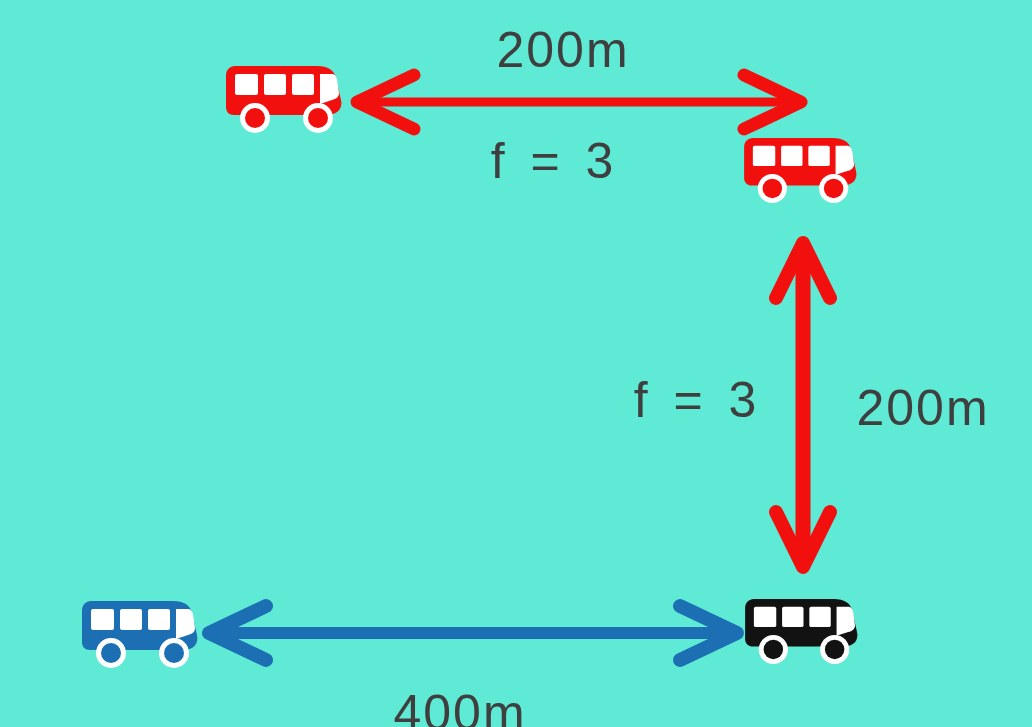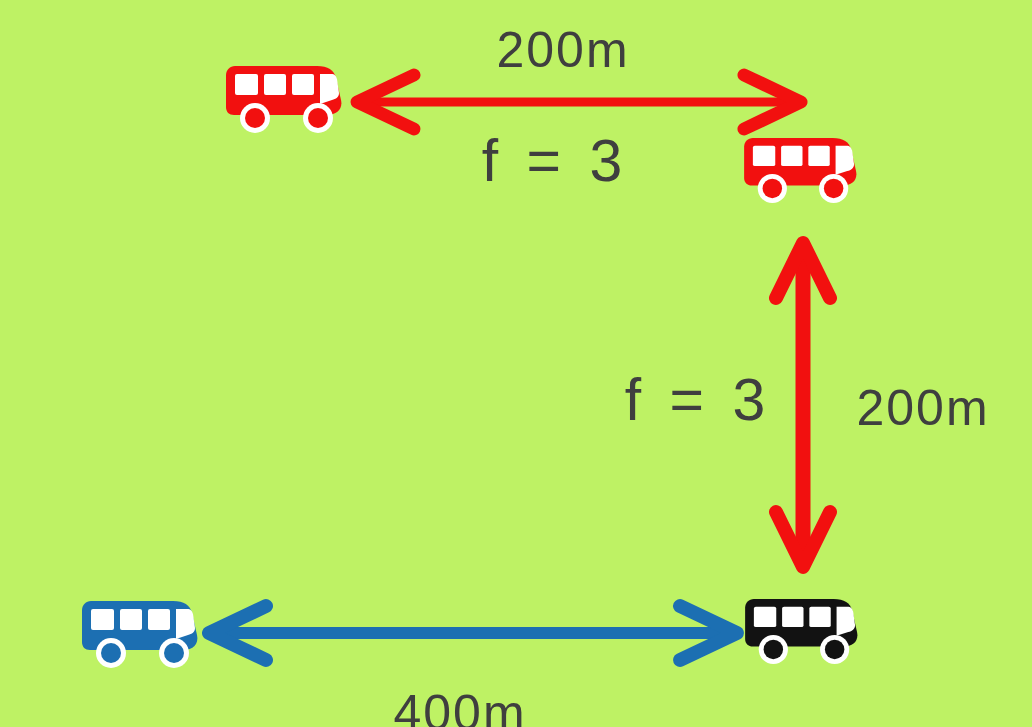--- a/index.html
+++ b/index.html
@@ -5,37 +5,37 @@
   html, body { margin: 0; padding: 0; }
   body {
     width: 1032px; height: 727px;
     background: #ffffff;
     font-family: "Liberation Sans", sans-serif;
     overflow: hidden;
   }
   #stage {
     position: relative;
     width: 1032px; height: 727px;
-    background: #bef264;
+    background: #5eead4;
   }
   #scene {
     position: absolute;
     left: 0; top: 0;
   }
   .lbl {
     position: absolute;
     transform: translate(-50%, -50%);
     color: #3f3f3f;
     font-weight: 300;
     line-height: 1;
     white-space: nowrap;
     user-select: none;
   }
   .dist { font-size: 50px; letter-spacing: 2px; }
-  .freq { font-size: 59px; letter-spacing: 6px; }
+  .freq { font-size: 50px; letter-spacing: 6px; }
 </style>
 </head>
 <body>
 
 <div id="stage">
 
   <svg id="scene" width="1032" height="727" viewBox="0 0 1032 727">
     <defs>
       <symbol id="bus-def" viewBox="0 0 128 74">
 

